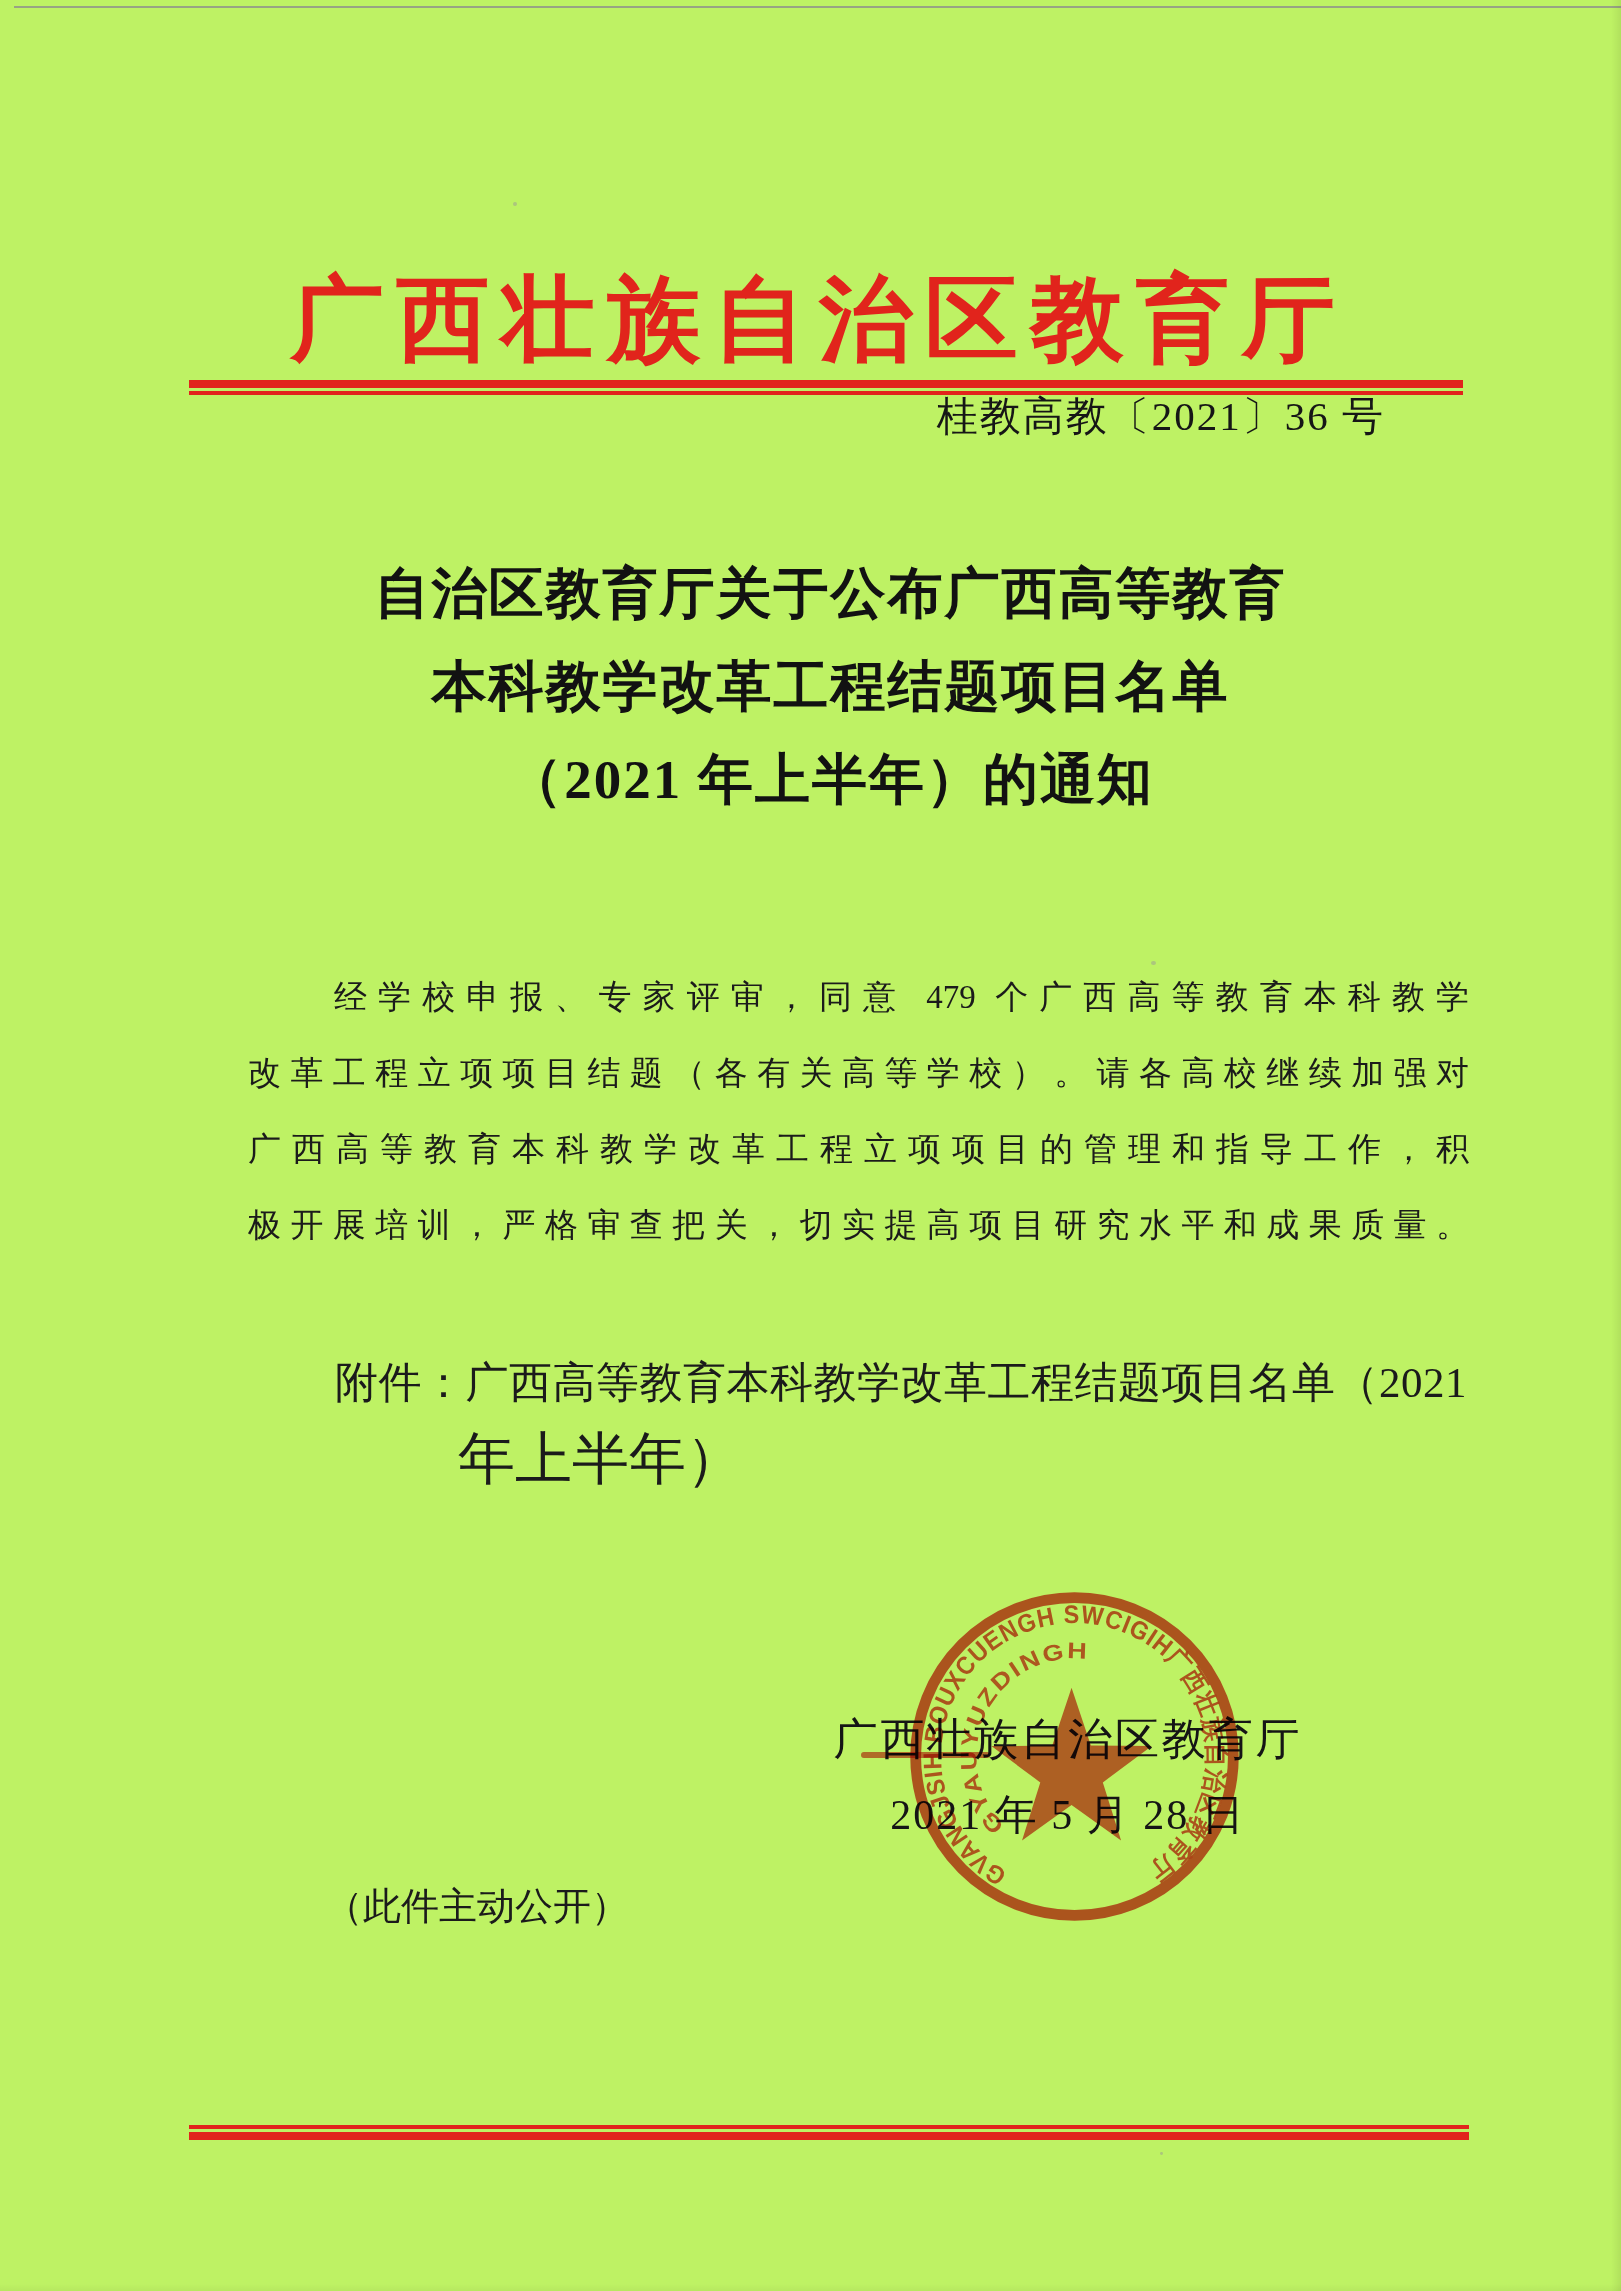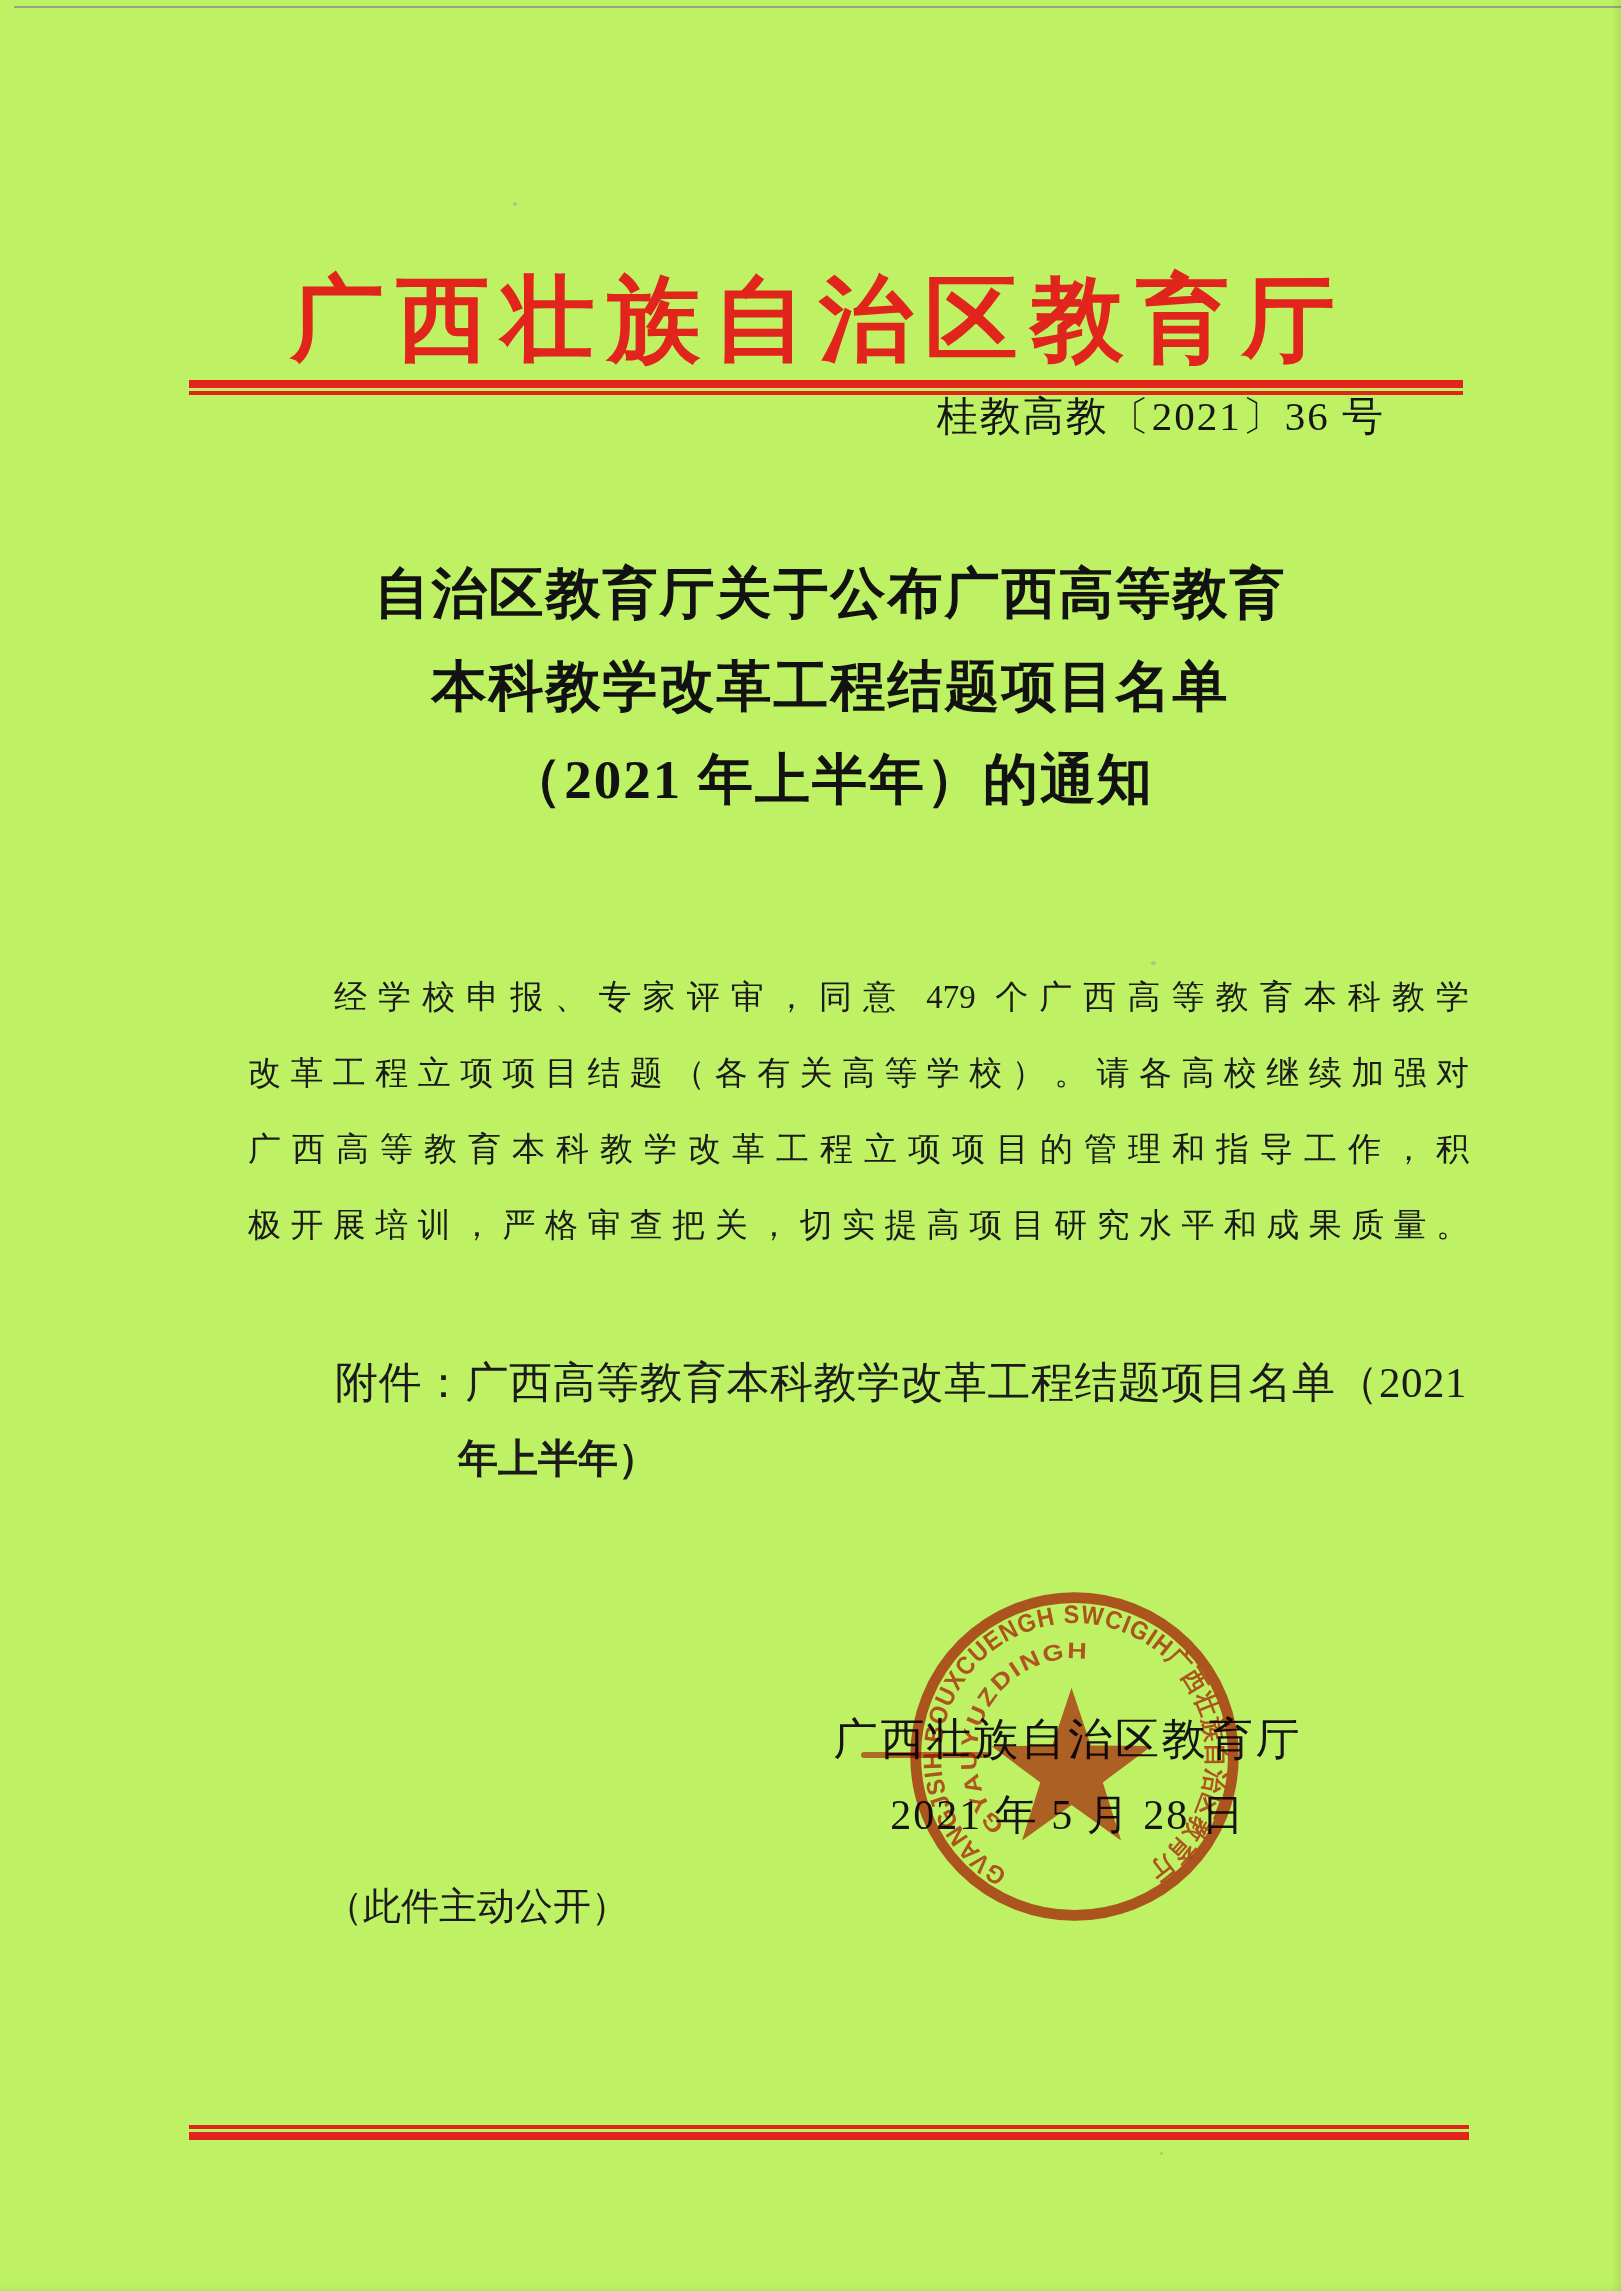--- a/index.html
+++ b/index.html
@@ -56,22 +56,22 @@
     text-align:justify;text-align-last:justify;text-justify:inter-character;
     white-space:nowrap;overflow:visible;
   }
   .para-line.indent{padding-left:86px;width:1135px;}
 
   .attachment-line1{
     position:absolute;left:335px;top:1345px;font-size:43px;line-height:75px;
     color:#1b1b1b;white-space:nowrap;letter-spacing:0.5px;
   }
   .attachment-line2{
-    position:absolute;left:458px;top:1421px;font-size:40px;line-height:75px;
-    color:#1b1b1b;white-space:nowrap;font-weight:bold;
+    position:absolute;left:458px;top:1421px;font-size:57px;line-height:75px;
+    color:#1b1b1b;white-space:nowrap;
   }
 
   .signer{
     position:absolute;left:1068px;top:1702px;transform:translateX(-50%);
     font-size:44px;line-height:76px;letter-spacing:2.9px;color:#151515;white-space:nowrap;z-index:2;
   }
   .sig-date{
     position:absolute;left:1068px;top:1777px;transform:translateX(-50%);
     font-size:42px;line-height:76px;letter-spacing:2px;color:#151515;white-space:nowrap;z-index:2;
   }

